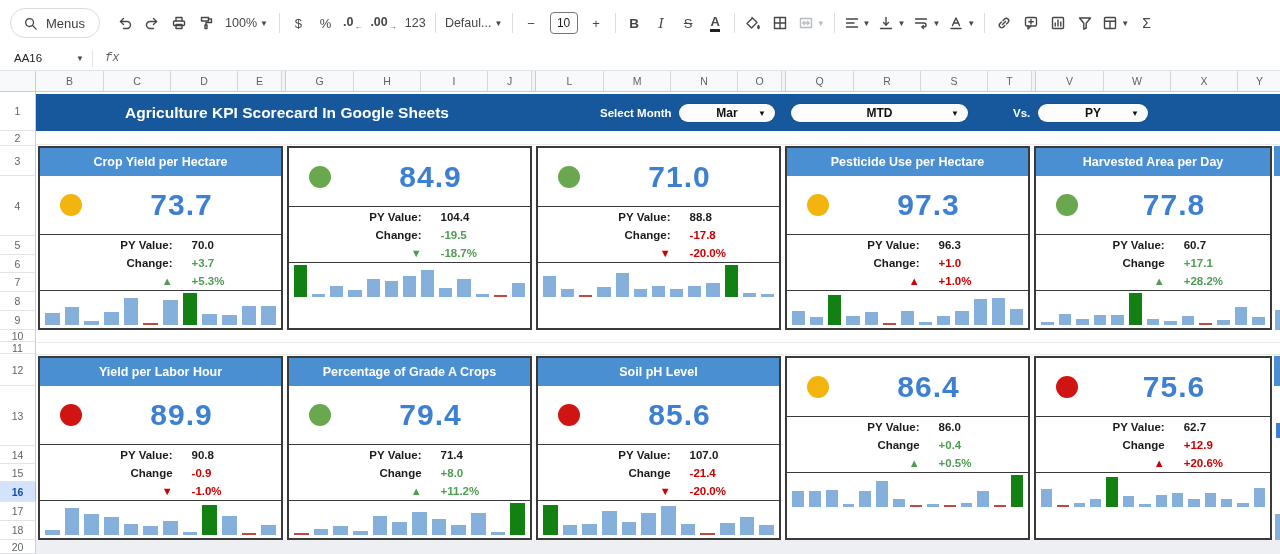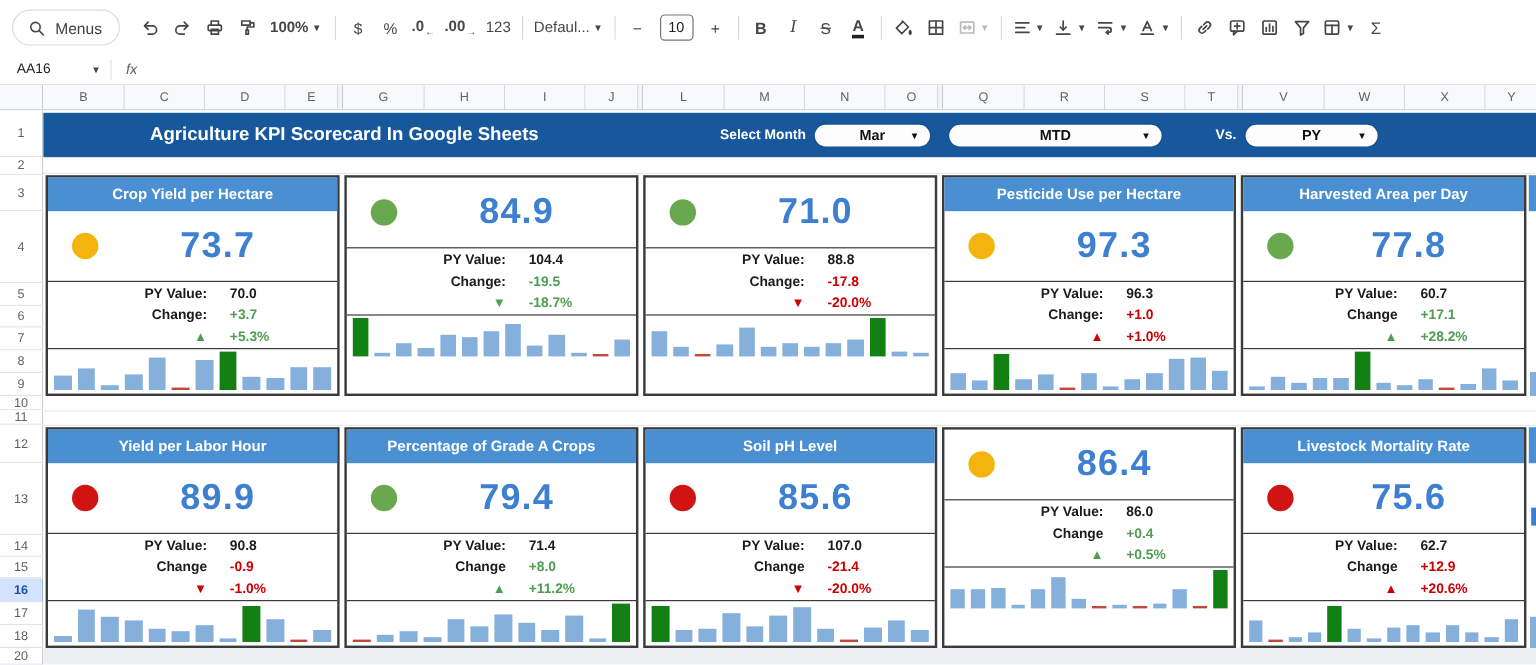--- a/index.html
+++ b/index.html
@@ -17,31 +17,31 @@
   .tb-b { font-weight:bold; font-size:13.5px; }
   .tb-i { font-style:italic; font-family:"DejaVu Serif", serif; font-size:13.5px; }
   .tb-s { text-decoration:line-through; font-size:13px; }
   .tb-a { font-weight:bold; font-size:13px; line-height:1; display:inline-block; border-bottom:3px solid #202124; padding-bottom:1px; }
   .caret { font-size:8px; color:#444746; margin-left:3px; }
   .caret-gray { color:#b9bcbf; }
   .sep { width:1px; height:20px; background:#dadce0; margin:0 4px; }
   .icn { display:flex; }
   .icn svg { stroke:#444746; fill:none; stroke-width:1.4; stroke-linecap:round; stroke-linejoin:round; }
   .icn.gray svg { stroke:#b9bcbf; }
-  .zoom-box { display:flex; align-items:center; padding:0 5px;font-weight:bold; }
+  .zoom-box { display:flex; align-items:center; padding:0 5px; }
   .size-box { width:28px; height:22px; border:1px solid #747775; border-radius:4px; display:flex;
     align-items:center; justify-content:center; font-size:12px; color:#202124; margin:0 4px; }
   .sub-arrow { font-size:8px; vertical-align:sub; margin-left:1px; }
 
   
   .formula-bar { height:25px; display:flex; align-items:center; border-bottom:1px solid #e1e3e6; background:#fff; }
   .name-box { width:92px; display:flex; align-items:center; justify-content:space-between; padding:0 8px 0 14px; }
   .name-box .ref { font-size:11.5px; color:#202124; }
   .fbar-sep { width:1px; height:17px; background:#e1e3e6; margin-right:12px; }
-  .fx { font-size:12px; font-style:italic; font-family:Liberation Sans, sans-serif; color:#5f6368; margin-right:10px; }
+  .fx { font-size:12px; font-style:italic; font-family:Liberation Mono, monospace; color:#5f6368; margin-right:10px; }
 
   
   .sheet { position:relative; width:1280px; height:483px; }
   .corner { position:absolute; left:0; top:0; width:36px; height:21px; background:#f8f9fa;
     border-right:1px solid #c9ccd0; border-bottom:1px solid #c9ccd0; }
   .col-headers { position:absolute; left:36px; top:0; height:21px; display:flex; }
   .col-cell { height:21px; background:#f8f9fa; border-right:1px solid #d4d7da; border-bottom:1px solid #c9ccd0;
     display:flex; align-items:center; justify-content:center; font-size:10.5px; color:#5f6368; cursor:pointer; }
   .col-hidden { width:4px; height:21px; background:#f1f3f4; border-right:1px solid #c9ccd0;
     border-bottom:1px solid #c9ccd0; }
@@ -665,21 +665,20 @@
             <div class="bar" style="height: 2px; background: rgb(196, 71, 61);"></div>
             <div class="bar" style="height: 3px; background: rgb(134, 176, 220);"></div>
             <div class="bar" style="height: 2px; background: rgb(196, 71, 61);"></div>
             <div class="bar" style="height: 4px; background: rgb(134, 176, 220);"></div>
             <div class="bar" style="height: 16px; background: rgb(134, 176, 220);"></div>
             <div class="bar" style="height: 2px; background: rgb(196, 71, 61);"></div>
             <div class="bar" style="height: 32px; background: rgb(18, 128, 18);"></div>
           </div>
         </div>
         <div class="card" style="left: 998px; top: 264px; width: 238px; height: 184px;">
-          <div class="card-title">Livestock Mortality Rate</div>
           <div class="card-valrow">
             <div class="dot" style="background: rgb(208, 20, 18);"></div>
             <div class="big-val">75.6</div>
           </div>
           <div class="card-stats">
             <div class="stat-line">
               <div class="stat-label">PY Value:</div>
               <div class="stat-value" style="color: rgb(27, 27, 27);">62.7</div>
             </div>
             <div class="stat-line">

